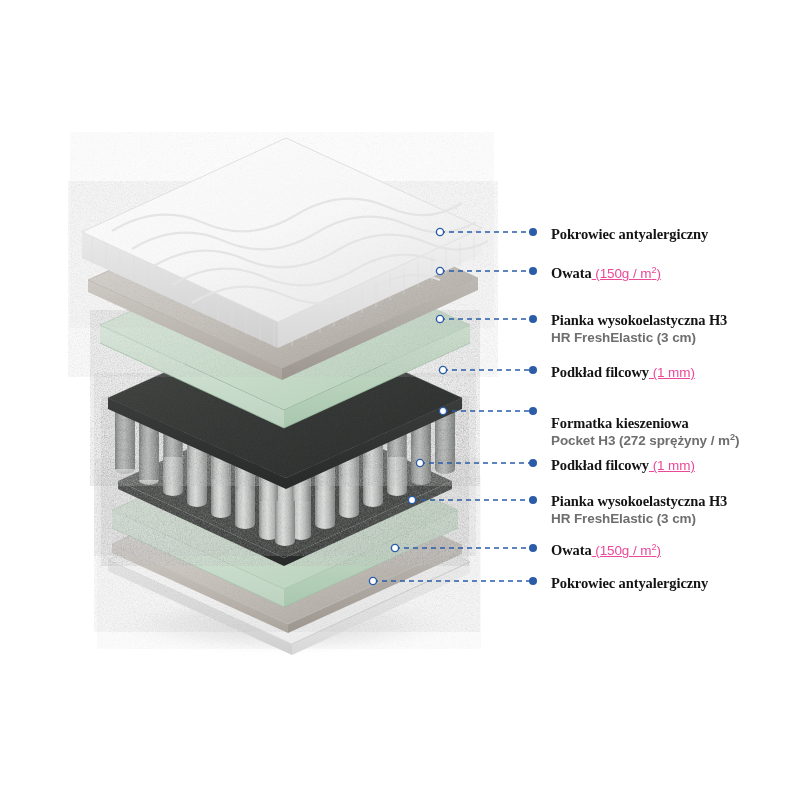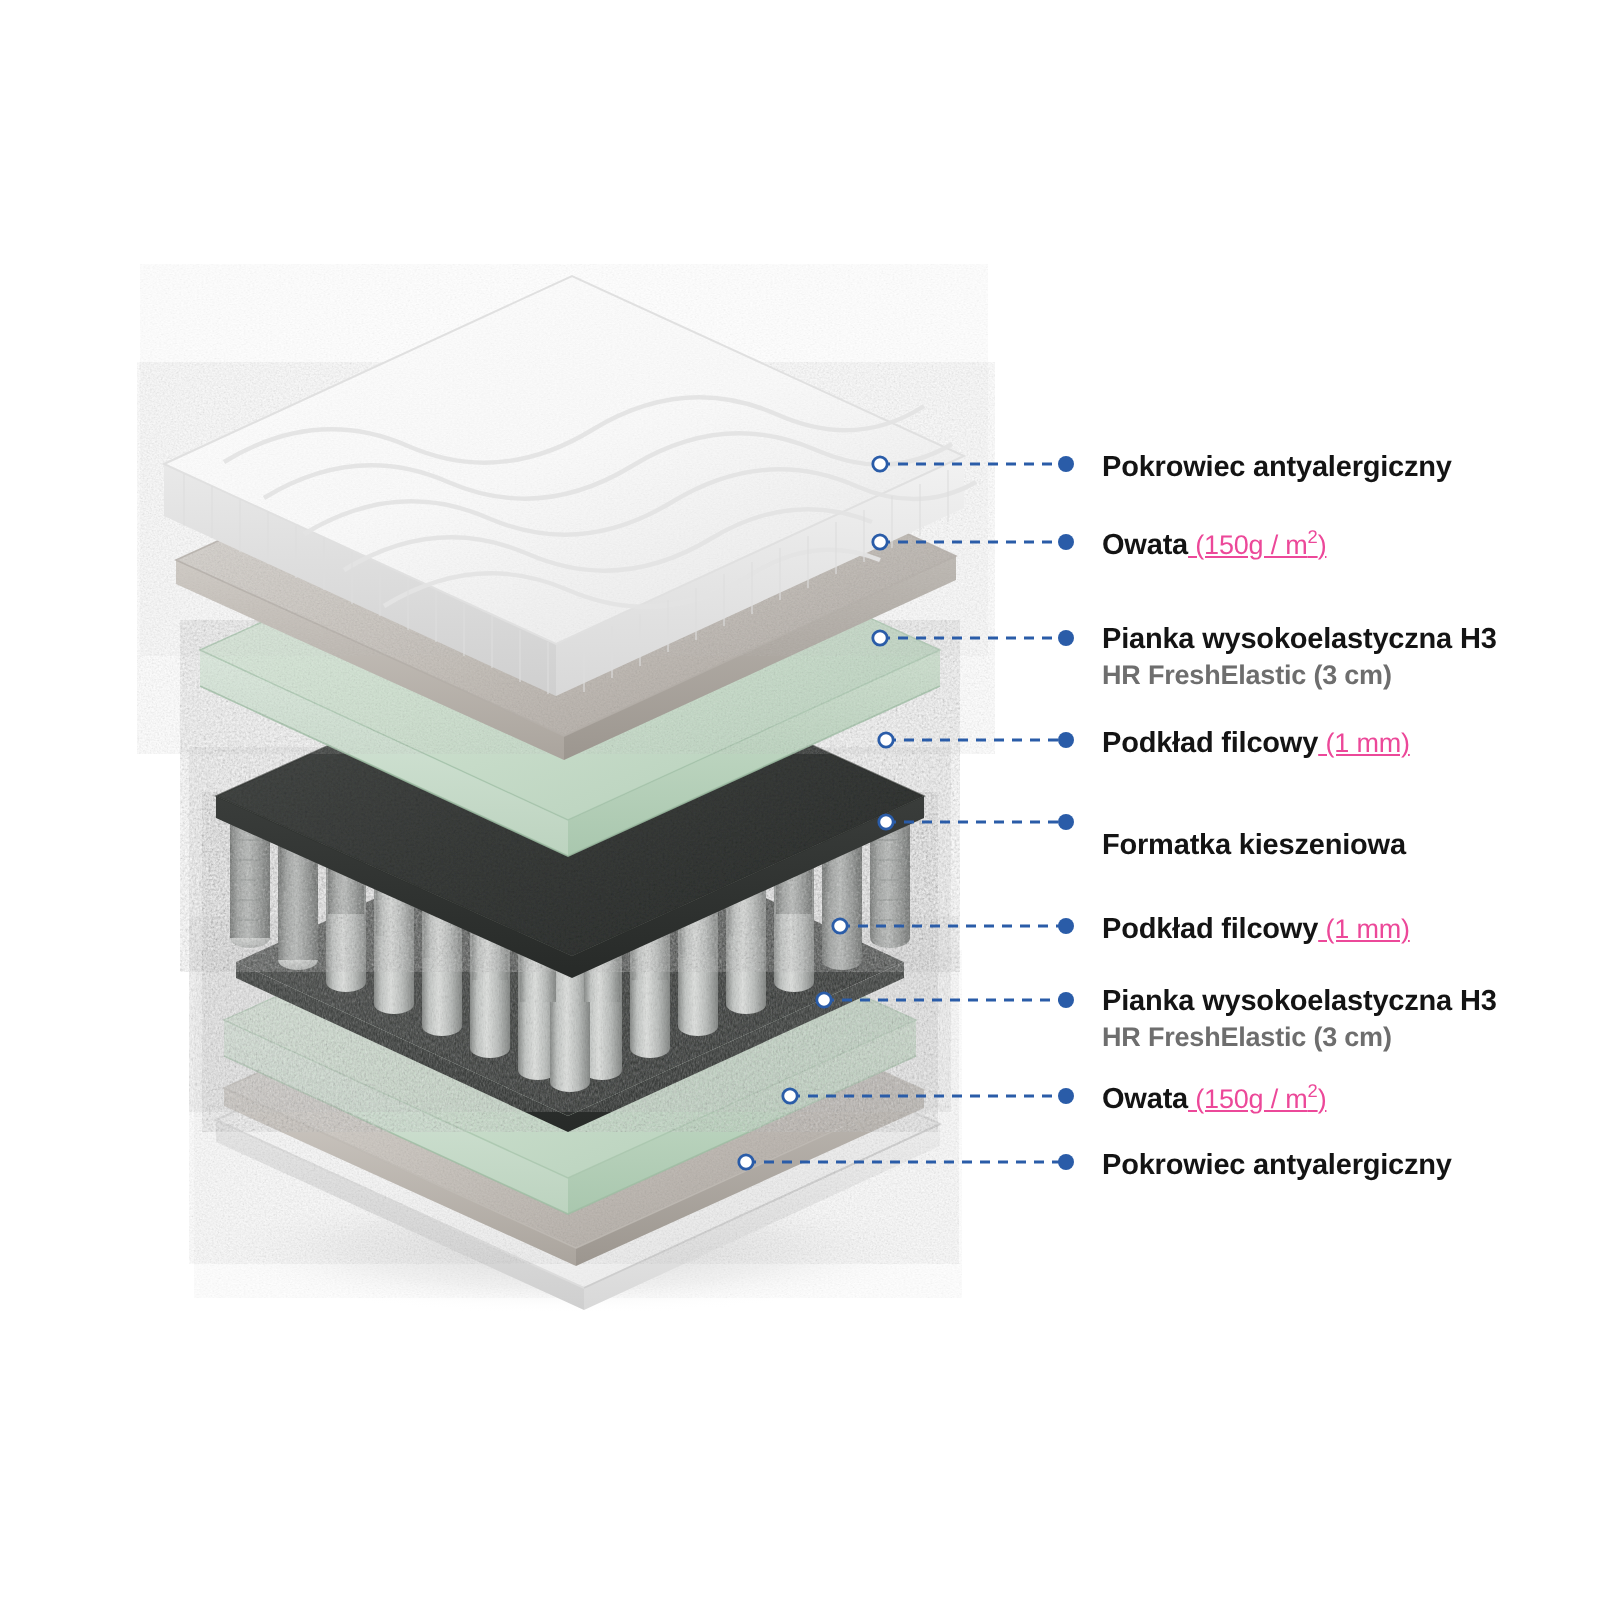--- a/index.html
+++ b/index.html
@@ -16,20 +16,21 @@
   .label{
     position:absolute;
     white-space:nowrap;
     line-height:1.12;
   }
   .label .term{
     font-weight:bold;
     font-size:14.5px;
     color:#141414;
     letter-spacing:-0.1px;
+    font-family:Liberation Serif, serif;
   }
   .label .qty{
     font-weight:normal;
     font-size:13.5px;
     color:#ec4899;
     letter-spacing:-0.1px;
     text-decoration:underline;
   }
   .label .sub{
     display:block;
@@ -412,20 +413,20 @@
         <circle cx="373" cy="581" r="3.6" fill="#ffffff" stroke="#2a5ca8" stroke-width="1.4"></circle>
         <circle cx="533" cy="581" r="4" fill="#2a5ca8"></circle>
       </g>
   </svg>
 
   <div id="labels">
       <div class="label" style="left: 551px; top: 225px;"><span class="term">Pokrowiec antyalergiczny</span></div>
       <div class="label" style="left: 551px; top: 264px;"><span class="term">Owata</span><span class="qty"> (150g / m<sup>2</sup>)</span></div>
       <div class="label" style="left: 551px; top: 311px;"><span class="term">Pianka wysokoelastyczna H3</span><span class="sub">HR FreshElastic (3 cm)</span></div>
       <div class="label" style="left: 551px; top: 363px;"><span class="term">Podkład filcowy</span><span class="qty"> (1 mm)</span></div>
-      <div class="label" style="left: 551px; top: 402px; margin-top: 12px;"><span class="term">Formatka kieszeniowa</span></div>
+      <div class="label" style="left: 551px; top: 402px; margin-top: 12px;"><span class="term">Formatka kieszeniowa</span><span class="sub">Pocket H3 (272 sprężyny / m<sup>2</sup>)</span></div>
       <div class="label" style="left: 551px; top: 456px;"><span class="term">Podkład filcowy</span><span class="qty"> (1 mm)</span></div>
       <div class="label" style="left: 551px; top: 492px;"><span class="term">Pianka wysokoelastyczna H3</span><span class="sub">HR FreshElastic (3 cm)</span></div>
       <div class="label" style="left: 551px; top: 541px;"><span class="term">Owata</span><span class="qty"> (150g / m<sup>2</sup>)</span></div>
       <div class="label" style="left: 551px; top: 574px;"><span class="term">Pokrowiec antyalergiczny</span></div>
     </div>
 
 </div>
 
 </body></html>

